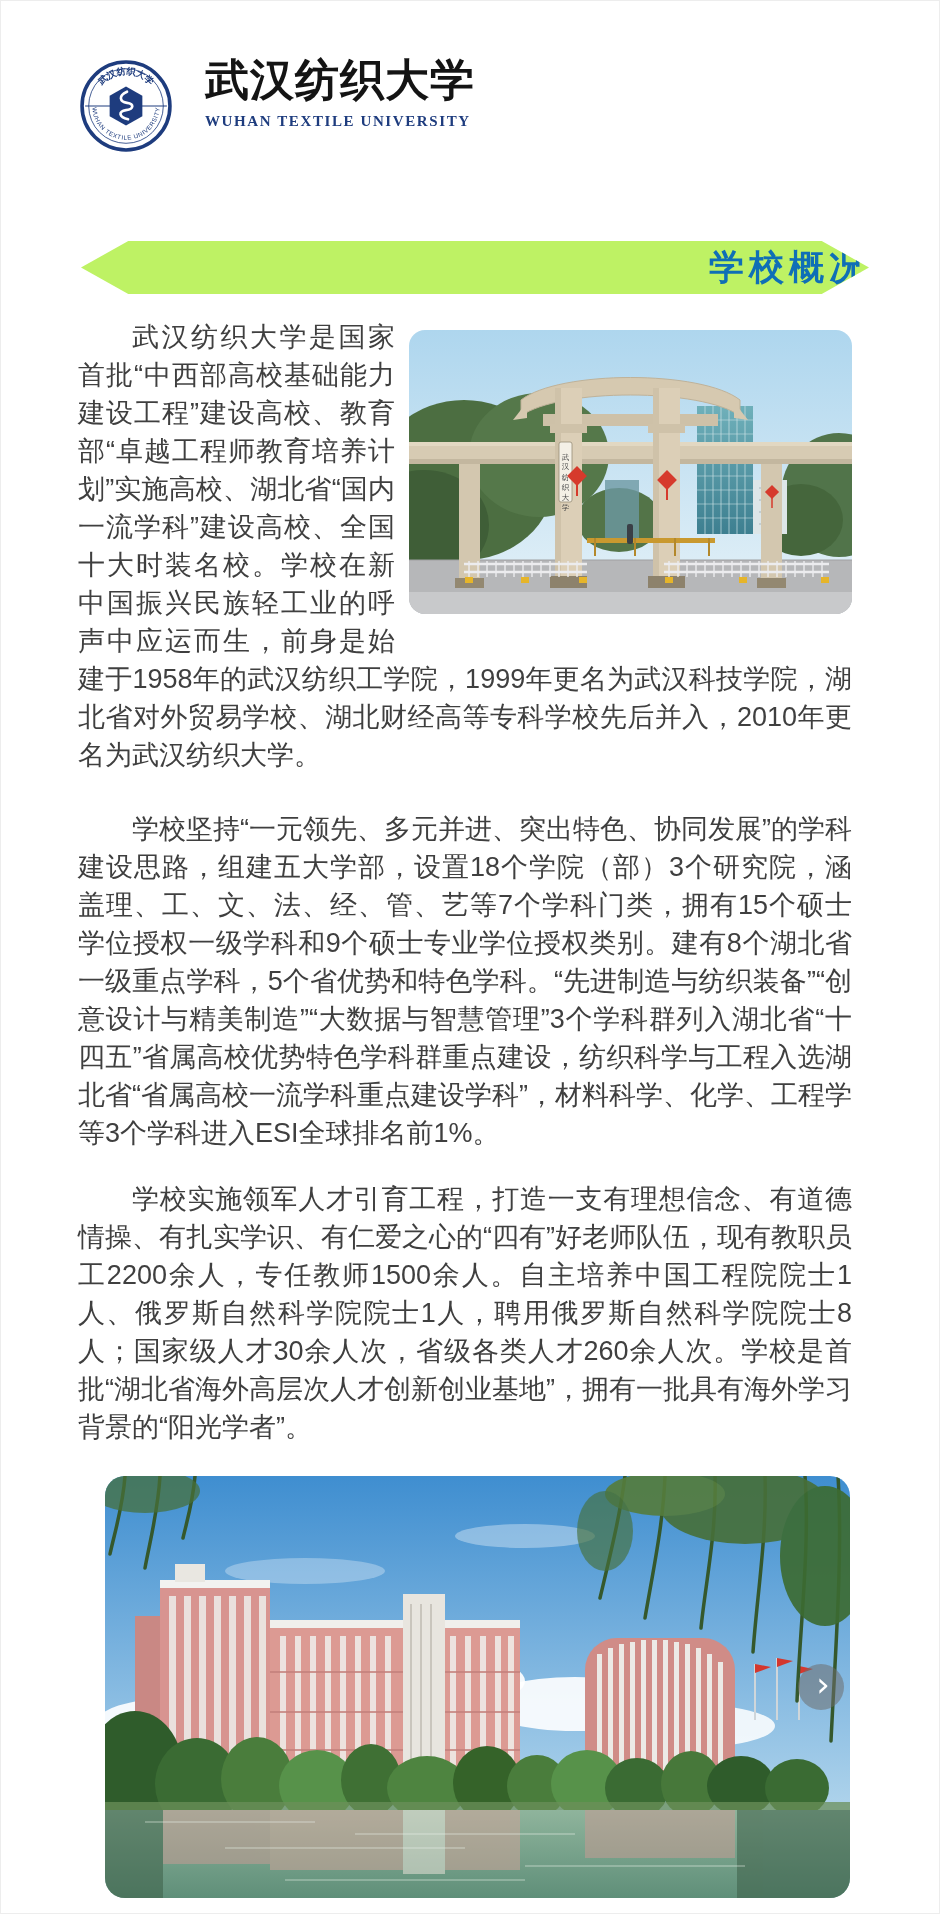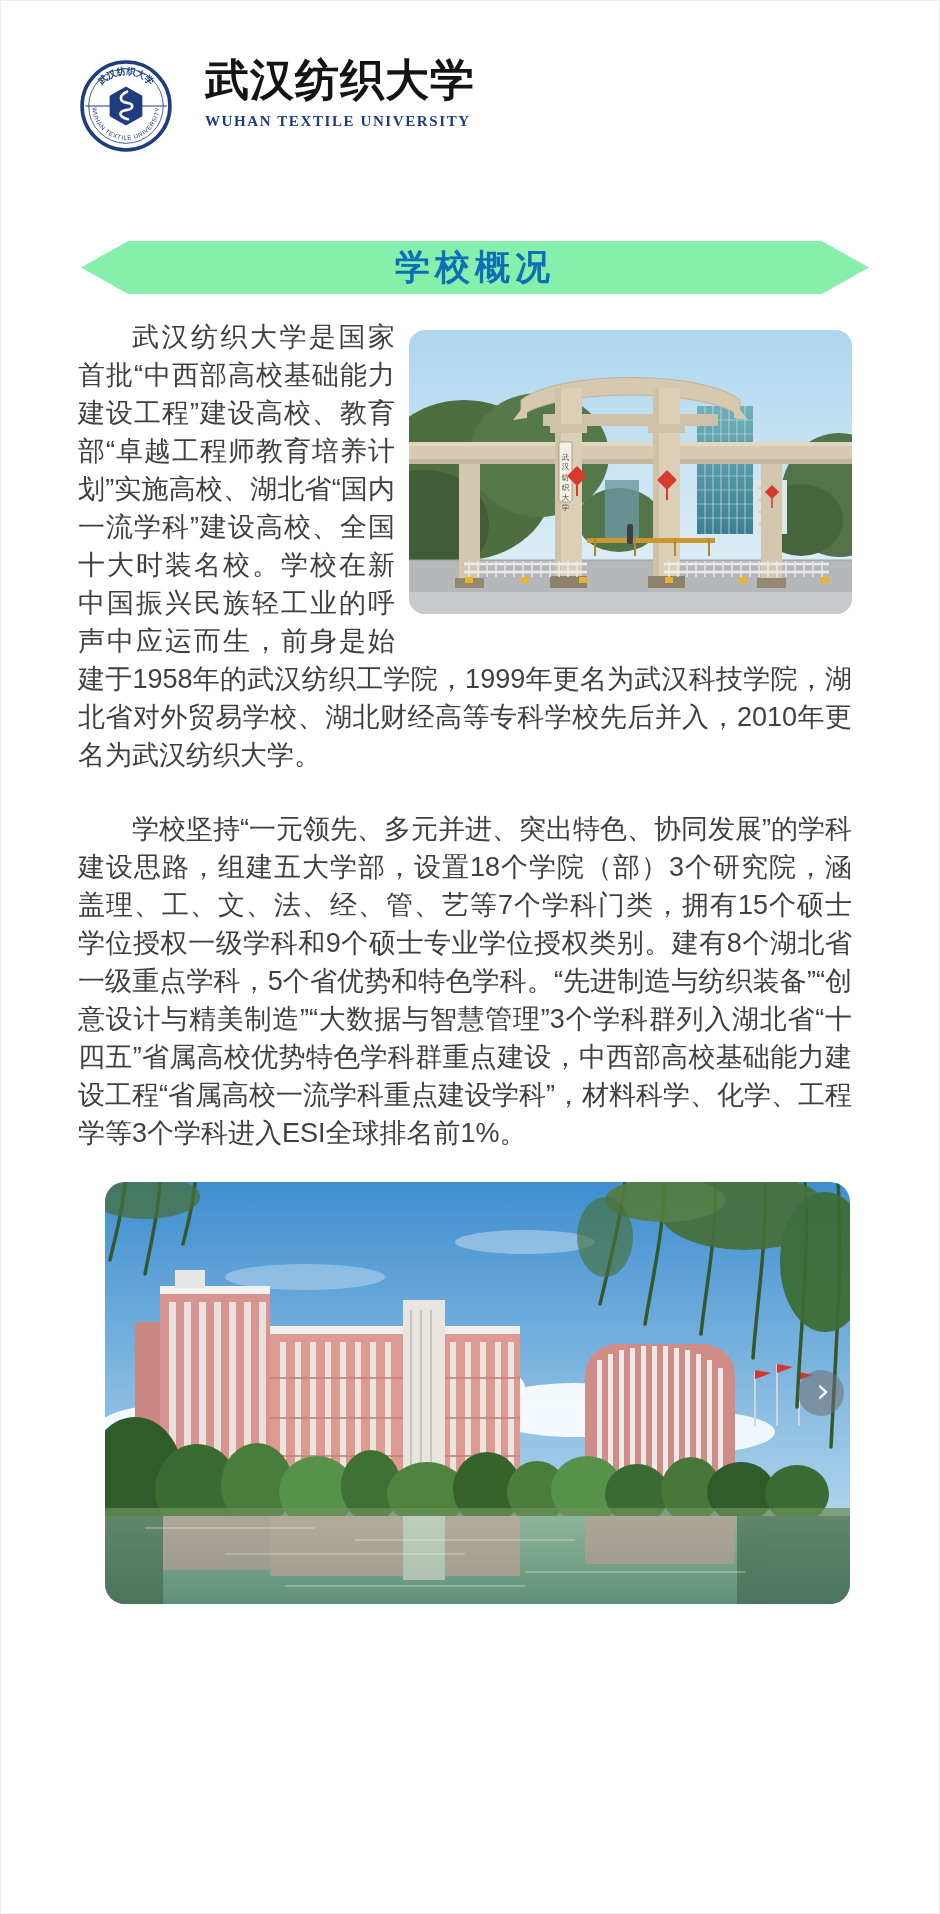--- a/index.html
+++ b/index.html
@@ -21,23 +21,23 @@
   }
   .uni-en {
     font-family: "Liberation Serif", serif;
     font-size: 15px; font-weight: bold; color: #1e3c7e;
     letter-spacing: 1.6px; margin-top: 5px; white-space: nowrap;
   }
 
   
   .banner {
     margin-left: 81px; width: 788px; height: 53px;
-    background: #86efac;
+    background: #bef264;
     clip-path: polygon(0 50%, 6% 0, 94% 0, 100% 50%, 94% 100%, 6% 100%);
-    display: flex; align-items: center; justify-content: center;
+    display: flex; align-items: center; justify-content: flex-end;
   }
   .banner h2 {
     margin: 0; font-size: 35px; font-weight: bold; color: #0f6fb6;
     letter-spacing: 5px;
   }
 
   
   .article {
     margin: 24px 88px 0 78px;
     font-size: 27px; line-height: 38px; color: #3f3f3f;
@@ -190,22 +190,23 @@
             <rect x="256" y="247" width="8" height="6"></rect>
               <rect x="330" y="247" width="8" height="6"></rect>
               <rect x="412" y="247" width="8" height="6"></rect>
           </g>
         </g>
       </svg>
     </figure>
     <p>武汉纺织大学是国家首批“中西部高校基础能力建设工程”建设高校、教育部“卓越工程师教育培养计划”实施高校、湖北省“国内一流学科”建设高校、全国十大时装名校。学校在新中国振兴民族轻工业的呼声中应运而生，前身是始建于1958年的武汉纺织工学院，1999年更名为武汉科技学院，湖北省对外贸易学校、湖北财经高等专科学校先后并入，2010年更名为武汉纺织大学。</p>
   </div>
 
-  <p>学校坚持“一元领先、多元并进、突出特色、协同发展”的学科建设思路，组建五大学部，设置18个学院（部）3个研究院，涵盖理、工、文、法、经、管、艺等7个学科门类，拥有15个硕士学位授权一级学科和9个硕士专业学位授权类别。建有8个湖北省一级重点学科，5个省优势和特色学科。“先进制造与纺织装备”“创意设计与精美制造”“大数据与智慧管理”3个学科群列入湖北省“十四五”省属高校优势特色学科群重点建设，中西部高校基础能力建设工程“省属高校一流学科重点建设学科”，材料科学、化学、工程学等3个学科进入ESI全球排名前1%。</p>
-
+  <p>学校坚持“一元领先、多元并进、突出特色、协同发展”的学科建设思路，组建五大学部，设置18个学院（部）3个研究院，涵盖理、工、文、法、经、管、艺等7个学科门类，拥有15个硕士学位授权一级学科和9个硕士专业学位授权类别。建有8个湖北省一级重点学科，5个省优势和特色学科。“先进制造与纺织装备”“创意设计与精美制造”“大数据与智慧管理”3个学科群列入湖北省“十四五”省属高校优势特色学科群重点建设，纺织科学与工程入选湖北省“省属高校一流学科重点建设学科”，材料科学、化学、工程学等3个学科进入ESI全球排名前1%。</p>
+
+  <p>学校实施领军人才引育工程，打造一支有理想信念、有道德情操、有扎实学识、有仁爱之心的“四有”好老师队伍，现有教职员工2200余人，专任教师1500余人。自主培养中国工程院院士1人、俄罗斯自然科学院院士1人，聘用俄罗斯自然科学院院士8人；国家级人才30余人次，省级各类人才260余人次。学校是首批“湖北省海外高层次人才创新创业基地”，拥有一批具有海外学习背景的“阳光学者”。</p>
 
   <figure class="campus-fig">
     <svg viewBox="0 0 745 422" preserveAspectRatio="none">
       <defs>
         <linearGradient id="sky2" x1="0" y1="0" x2="0" y2="1">
           <stop offset="0" stop-color="#3f8ed0"></stop>
             <stop offset="0.75" stop-color="#a9d0ea"></stop>
             <stop offset="1" stop-color="#cfe6f4"></stop>
         </linearGradient>
         <linearGradient id="lakeG" x1="0" y1="0" x2="0" y2="1">

